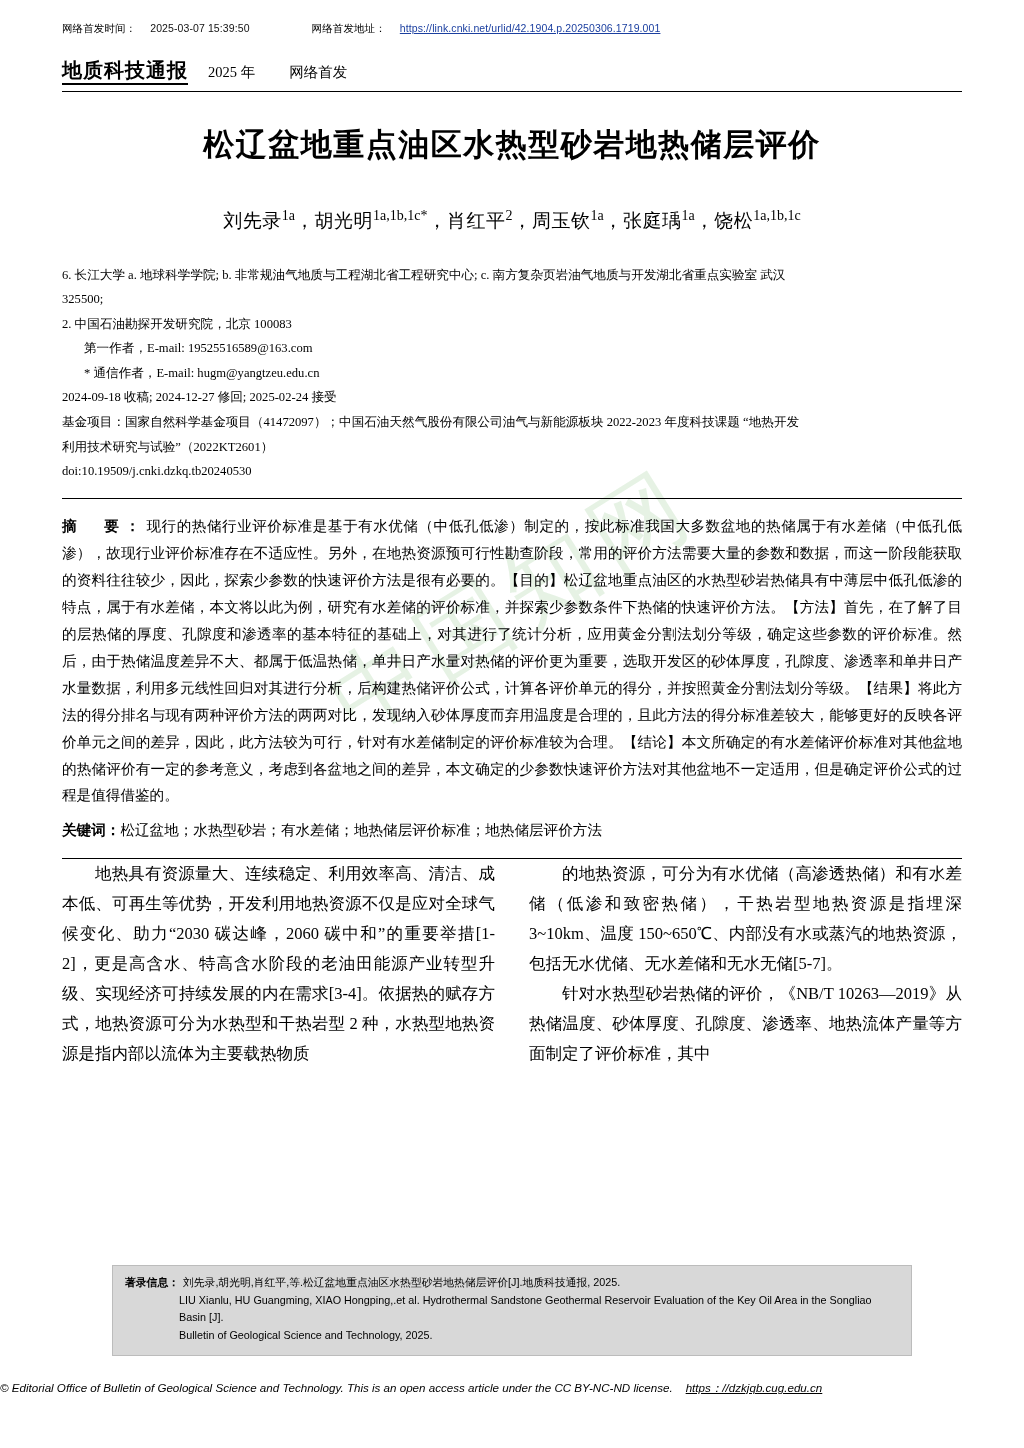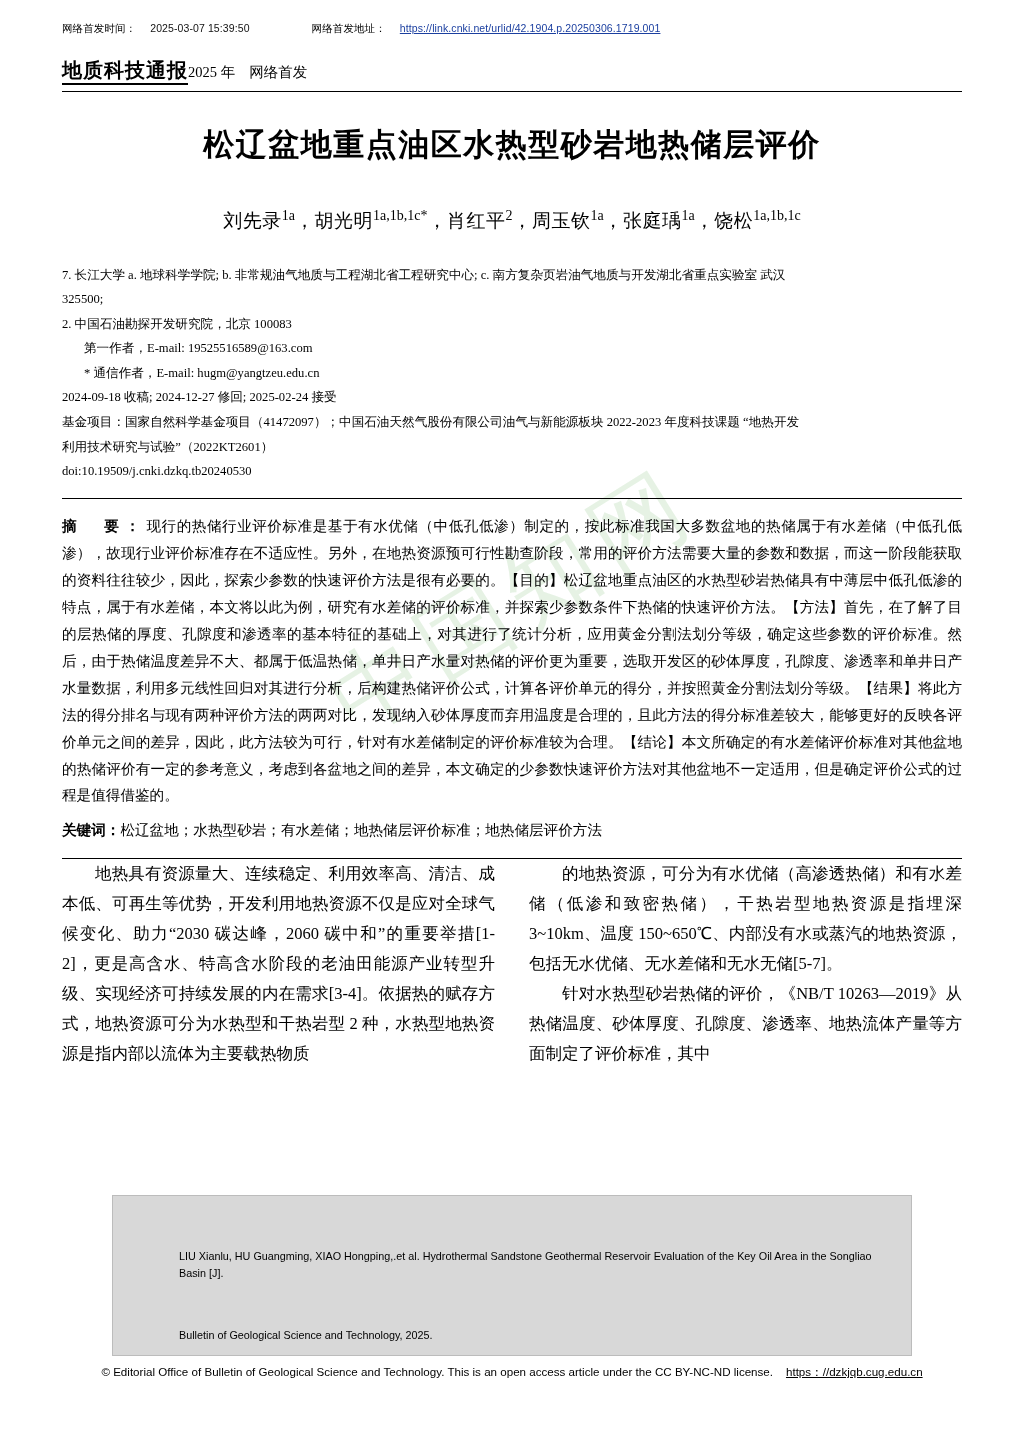--- a/index.html
+++ b/index.html
@@ -39,20 +39,21 @@
   .topbar .url { color: #1b3fa0; text-decoration: underline; }
   .topbar .gap { width: 34px; display: inline-block; }
 
   
   .journal-head {
     margin-top: 22px;
     border-bottom: 1px solid #000;
     padding-bottom: 6px;
     display: flex;
     align-items: baseline;
+    gap: 20px;
   }
   .journal-name {
     font-family: "Liberation Serif", serif;
     font-weight: bold;
     font-size: 20px;
     letter-spacing: 1px;
     border-bottom: 2px solid #000;
     padding-bottom: 1px;
     line-height: 1.2;
   }
@@ -141,30 +142,30 @@
     bottom: 92px;
     background: #d8d8d8;
     border: 1px solid #bcbcbc;
     padding: 8px 12px 10px 12px;
     font-size: 10.8px;
     line-height: 1.65;
     font-family: "Liberation Sans", sans-serif;
   }
   .cite-box .row { display: flex; }
   .cite-box .tag { white-space: nowrap; font-weight: bold; margin-right: 4px; }
-  .cite-box .en { padding-left: 54px; margin-top: 44px; }
+  .cite-box .en { padding-left: 54px; }
 
   
   .footer {
     position: absolute;
     left: 0; right: 0;
-    bottom: 68px;
-    text-align: center;
+    bottom: 52px;
     font-size: 11.6px;
     font-family: "Liberation Sans", sans-serif;
+    font-style: italic;
   }
   .footer .link { text-decoration: underline; }
 
   
   .watermark {
     position: absolute;
     left: 50%;
     top: 540px;
     transform: translateX(-50%) rotate(-32deg);
     font-size: 92px;
@@ -201,21 +202,21 @@
       <span class="journal-note">网络首发</span>
     </div>
 
     <div class="title">松辽盆地重点油区水热型砂岩地热储层评价</div>
 
     <div class="authors">
       <span>刘先录</span><sup>1a</sup>，<span>胡光明</span><sup>1a,1b,1c*</sup>，<span>肖红平</span><sup>2</sup>，<span>周玉钦</span><sup>1a</sup>，<span>张庭瑀</span><sup>1a</sup>，<span>饶松</span><sup>1a,1b,1c</sup>
     </div>
 
     <div class="affils">
-      <div>7. 长江大学 a. 地球科学学院; b. 非常规油气地质与工程湖北省工程研究中心; c. 南方复杂页岩油气地质与开发湖北省重点实验室 武汉</div>
+      <div>6. 长江大学 a. 地球科学学院; b. 非常规油气地质与工程湖北省工程研究中心; c. 南方复杂页岩油气地质与开发湖北省重点实验室 武汉</div>
       <div>325500;</div>
       <div>2. 中国石油勘探开发研究院，北京 100083</div>
       <div class="affil-indent">第一作者，E-mail: 19525516589@163.com</div>
       <div class="affil-indent">* 通信作者，E-mail: hugm@yangtzeu.edu.cn</div>
     </div>
 
     <div class="meta-block">
       <div>2024-09-18 收稿; 2024-12-27 修回; 2025-02-24 接受</div>
       <div>基金项目：国家自然科学基金项目（41472097）；中国石油天然气股份有限公司油气与新能源板块 2022-2023 年度科技课题 “地热开发</div>
       <div>利用技术研究与试验”（2022KT2601）</div>
@@ -235,20 +236,24 @@
 
     <div class="cols">
       <p>地热具有资源量大、连续稳定、利用效率高、清洁、成本低、可再生等优势，开发利用地热资源不仅是应对全球气候变化、助力“2030 碳达峰，2060 碳中和”的重要举措[1-2]，更是高含水、特高含水阶段的老油田能源产业转型升级、实现经济可持续发展的内在需求[3-4]。依据热的赋存方式，地热资源可分为水热型和干热岩型 2 种，水热型地热资源是指内部以流体为主要载热物质</p>
       <p>的地热资源，可分为有水优储（高渗透热储）和有水差储（低渗和致密热储），干热岩型地热资源是指埋深 3~10km、温度 150~650℃、内部没有水或蒸汽的地热资源，包括无水优储、无水差储和无水无储[5-7]。</p>
       <p>针对水热型砂岩热储的评价，《NB/T 10263—2019》从热储温度、砂体厚度、孔隙度、渗透率、地热流体产量等方面制定了评价标准，其中</p>
     </div>
 
   </div>
 
   <div class="cite-box">
+    <div class="row">
+      <span class="tag">著录信息：</span>
+      <span>刘先录,胡光明,肖红平,等.松辽盆地重点油区水热型砂岩地热储层评价[J].地质科技通报, 2025.</span>
+    </div>
     <div class="en">LIU Xianlu, HU Guangming, XIAO Hongping,.et al. Hydrothermal Sandstone Geothermal Reservoir Evaluation of the Key Oil Area in the Songliao Basin [J].</div>
     <div class="en">Bulletin of Geological Science and Technology, 2025.</div>
   </div>
 
   <div class="footer">
     <span>© Editorial Office of Bulletin of Geological Science and Technology. This is an open access article under the CC BY-NC-ND license.</span>
     <span>&nbsp;&nbsp;</span>
     <span class="link">https：//dzkjqb.cug.edu.cn</span>
   </div>
 

